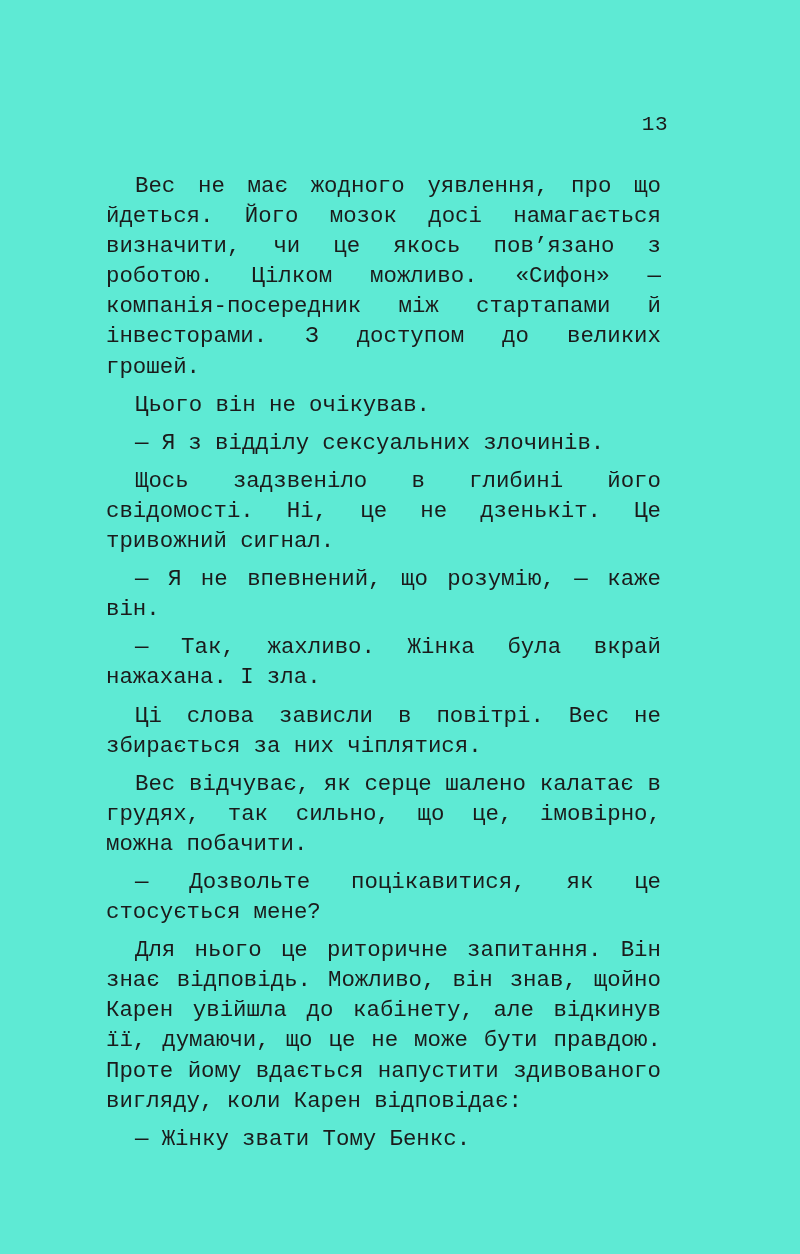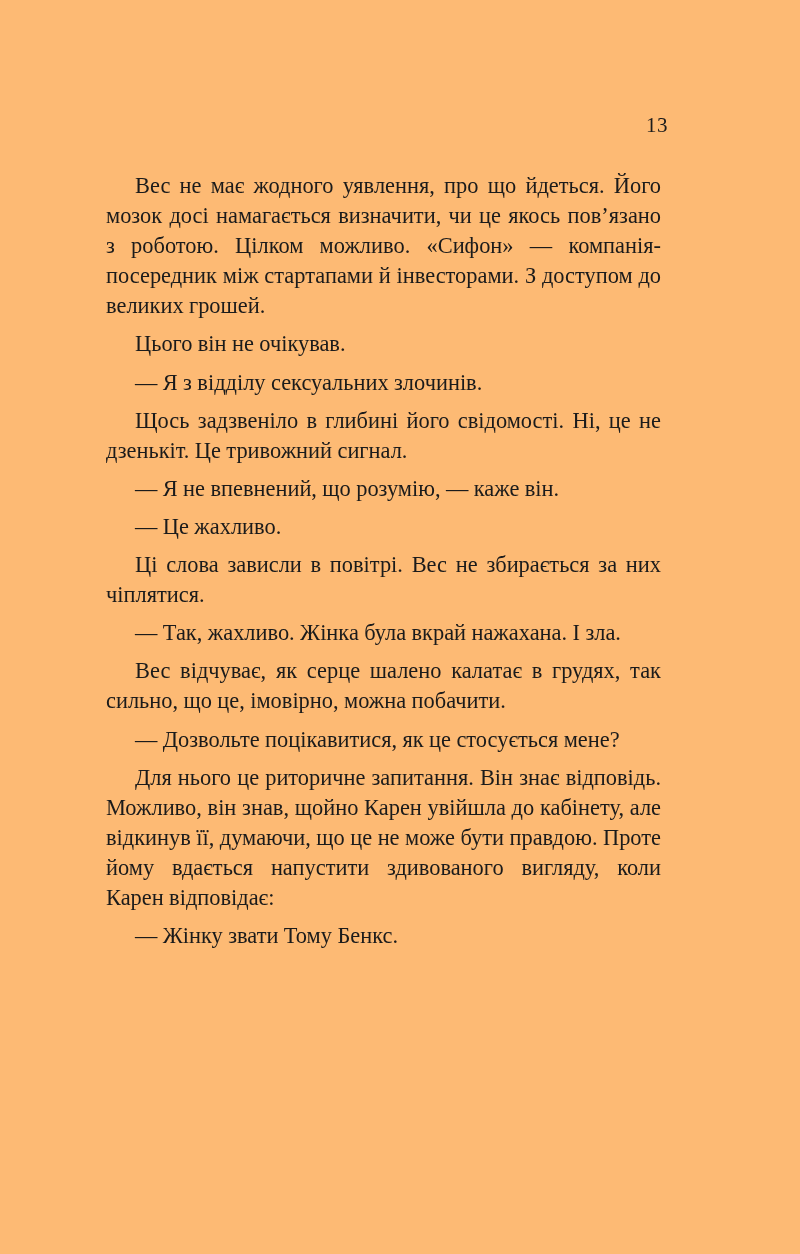--- a/index.html
+++ b/index.html
@@ -6,23 +6,23 @@
   html, body {
     margin: 0;
     padding: 0;
     background: #ffffff;
   }
 
   .page {
     position: relative;
     width: 800px;
     height: 1254px;
-    background: #fdba74;
+    background: #5eead4;
     overflow: hidden;
-    font-family: Liberation Serif, serif;
+    font-family: Liberation Mono, monospace;
     color: #1b1b1b;
     -webkit-font-smoothing: antialiased;
   }
 
   
   .folio {
     position: absolute;
     top: 112px;
     left: 98px;
     width: 570px;
@@ -64,22 +64,21 @@
 <div class="page">
 
   <div class="folio">13</div>
 
   <div class="textblock">
       <p>Вес не має жодного уявлення, про що йдеться. Його мозок досі намагається визначити, чи це якось пов’язано з роботою. Цілком можливо. «Сифон» — компанія-посередник між стартапами й інвесторами. З доступом до великих грошей.</p>
       <p>Цього він не очікував.</p>
       <p>— Я з відділу сексуальних злочинів.</p>
       <p>Щось задзвеніло в глибині його свідомості. Ні, це не дзенькіт. Це тривожний сигнал.</p>
       <p>— Я не впевнений, що розумію, — каже він.</p>
-      <p>— Це жахливо.</p>
+      <p>— Так, жахливо. Жінка була вкрай нажахана. І зла.</p>
       <p>Ці слова зависли в повітрі. Вес не збирається за них чіплятися.</p>
-      <p>— Так, жахливо. Жінка була вкрай нажахана. І зла.</p>
       <p>Вес відчуває, як серце шалено калатає в грудях, так сильно, що це, імовірно, можна побачити.</p>
       <p>— Дозвольте поцікавитися, як це стосується мене?</p>
       <p>Для нього це риторичне запитання. Він знає відповідь. Можливо, він знав, щойно Карен увійшла до кабінету, але відкинув її, думаючи, що це не може бути правдою. Проте йому вдається напустити здивованого вигляду, коли Карен відповідає:</p>
       <p>— Жінку звати Тому Бенкс.</p>
     </div>
 
 </div>
 
 </body></html>

